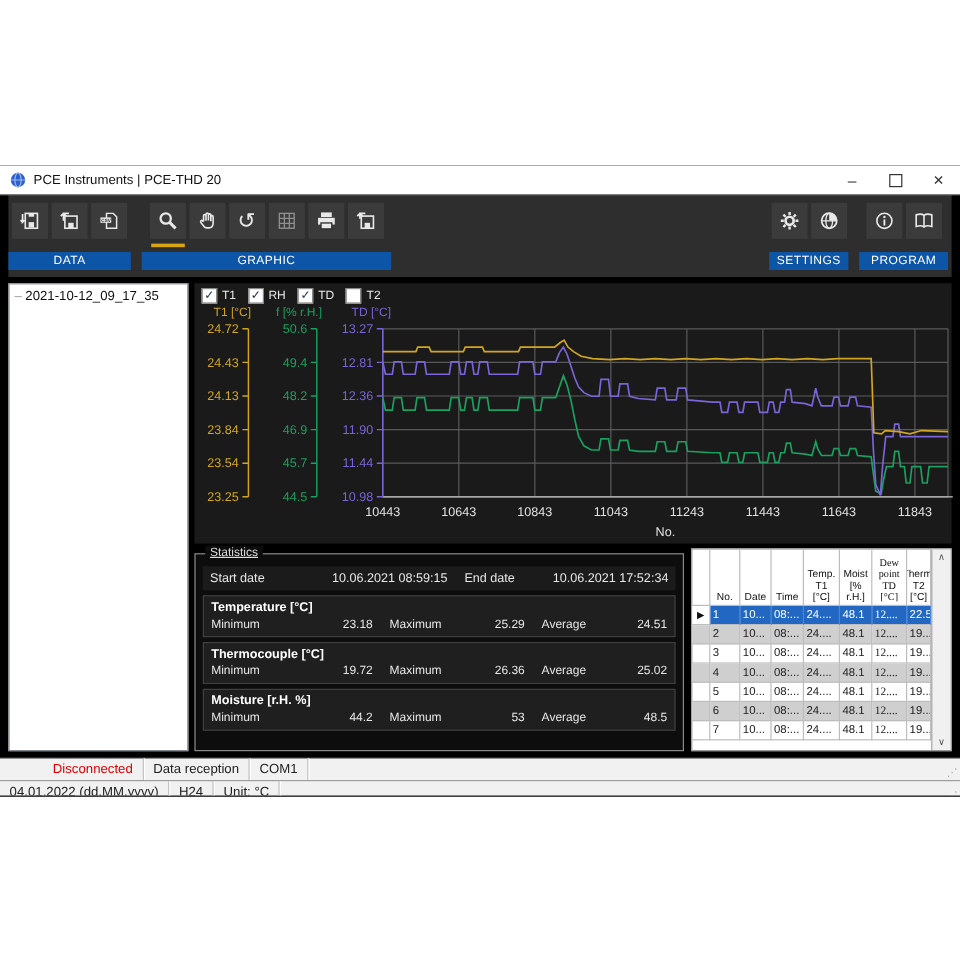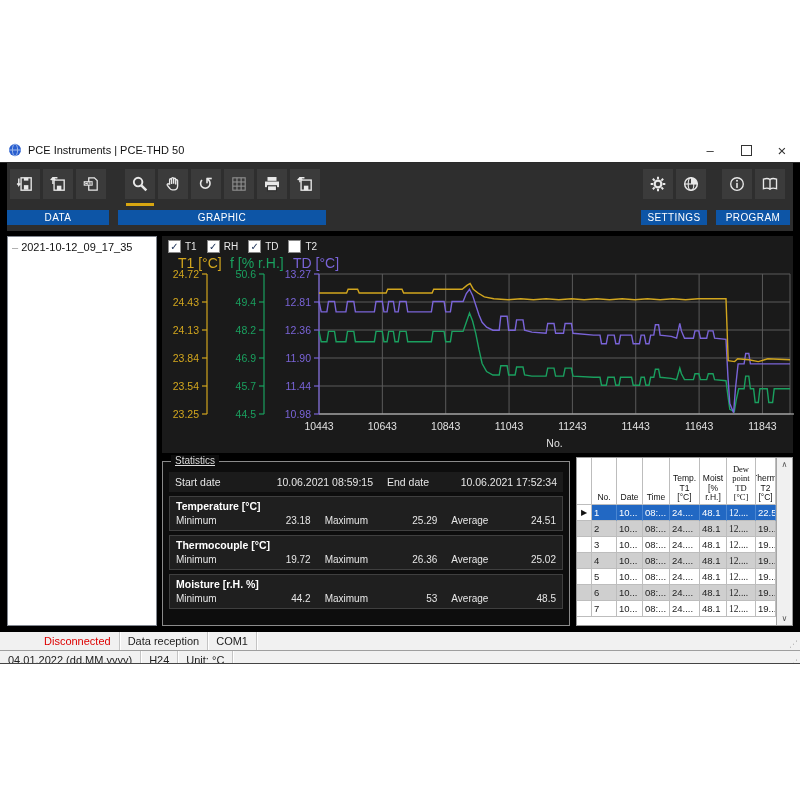--- a/index.html
+++ b/index.html
@@ -35,21 +35,21 @@
         padding:3px 2px;box-sizing:border-box;}
   .tree-item{display:flex;align-items:center;gap:3px;padding:1px 2px;white-space:nowrap;}
   .tree-dash{color:#999;}
   .main{flex:1;margin-left:5px;display:flex;flex-direction:column;min-width:0;}
   
   .chart-panel{height:217px;background:#1a1a1a;flex:0 0 auto;position:relative;}
   .cb-row{display:flex;gap:10px;padding:3px 0 0 6px;height:15px;}
   .cb{display:flex;align-items:center;gap:4px;color:#e8e8e8;font-size:10px;}
   .cb .box{width:11px;height:11px;background:#fff;border:1px solid #888;display:flex;
            align-items:center;justify-content:center;font-size:10px;color:#1a2f55;line-height:1;}
-  .axis-names{position:relative;height:14px;font-size:14px;}
+  .axis-names{position:relative;height:14px;font-size:10px;}
   .axis-names span{position:absolute;top:1px;}
   .an-0{left:16px;color:#d2a61e;}
   .an-1{left:68px;color:#1aa05f;}
   .an-2{left:131px;color:#7a64d8;}
   #chart-svg-wrap{width:635px;height:186px;}
   
   .bottom{flex:1;margin-top:4px;display:flex;min-height:0;}
   .stats{width:408px;flex:0 0 auto;background:#0d0d0d;position:relative;
          border:1px solid #8a8a8a;margin-top:4px;padding:10px 6px 4px;box-sizing:border-box;color:#e6e6e6;}
   .stats-legend{position:absolute;top:-7px;left:8px;background:#0d0d0d;padding:0 4px;font-size:10px;color:#ddd;text-decoration:underline;}
@@ -99,21 +99,21 @@
 <div class="window">
 
   <div class="titlebar">
     <span class="app-ico">
       <svg width="14" height="14" viewBox="0 0 14 14">
         <circle cx="7" cy="7" r="6" fill="#2a5fd0"></circle>
         <ellipse cx="7" cy="7" rx="2.6" ry="6" fill="none" stroke="#9db8e8" stroke-width="1"></ellipse>
         <line x1="1" y1="7" x2="13" y2="7" stroke="#9db8e8" stroke-width="1"></line>
       </svg>
     </span>
-    <span class="ttl">PCE Instruments | PCE-THD 50</span>
+    <span class="ttl">PCE Instruments | PCE-THD 20</span>
     <div class="win-ctrls">
       <div class="win-btn">–</div>
       <div class="win-btn">
           <span class="maxbox"></span>
         </div>
       <div class="win-btn" style="font-size:15px;">×</div>
     </div>
   </div>
 
   <div class="toolbar">

